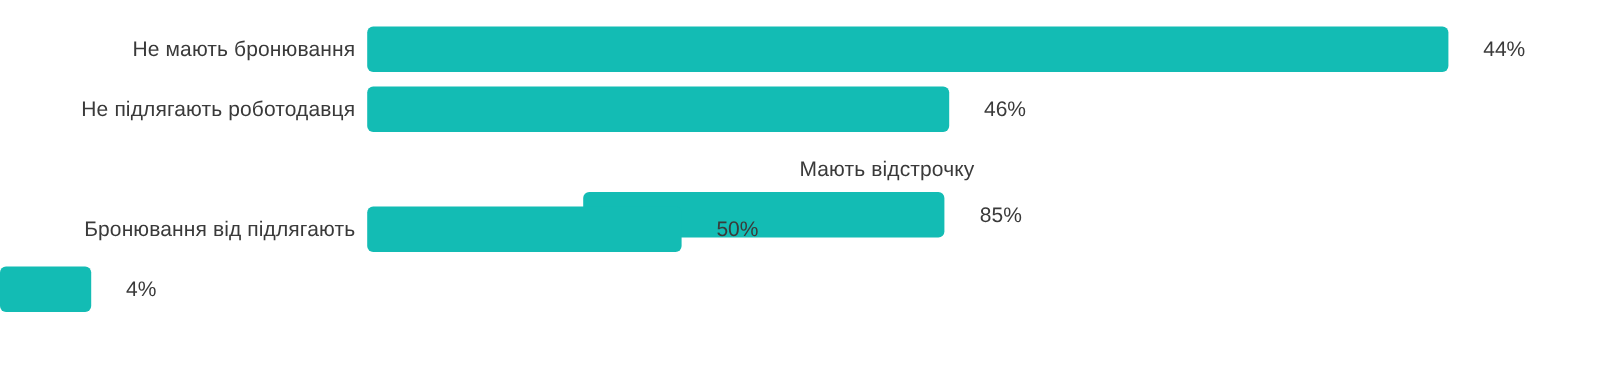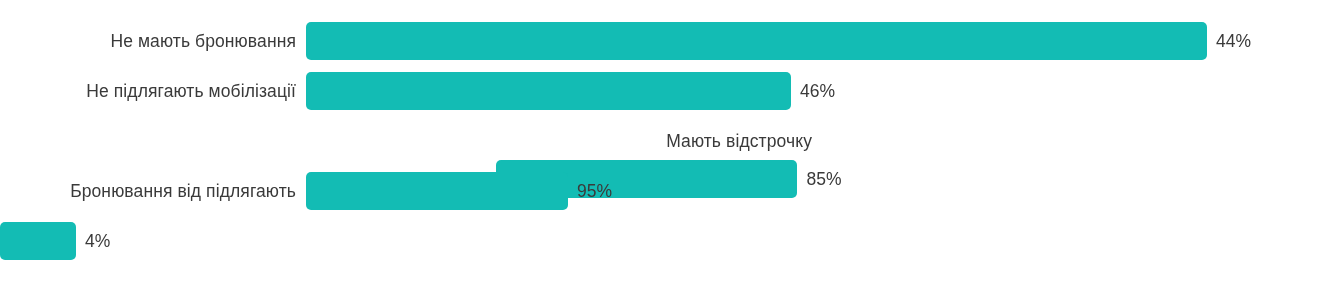--- a/index.html
+++ b/index.html
@@ -43,20 +43,21 @@
     color: #3a3a3a;
     letter-spacing: 0.1px;
     white-space: nowrap;
     line-height: 38px;
   }
   .bar-wrap {
     position: relative;
     height: 38px;
     display: flex;
     align-items: center;
+    gap: 20px;
   }
   .bar {
     height: 38px;
     background: #13BCB4;
     border-radius: 5px;
   }
   .value-label {
     font-size: 17.5px;
     color: #3a3a3a;
     margin-left: 9px;
@@ -72,40 +73,40 @@
 
     <div class="bar-row" style="top:22px;">
       <div class="cat-label">Не мають бронювання</div>
       <div class="bar-wrap">
         <div class="bar" style="width:901px;"></div>
         <div class="value-label">44%</div>
       </div>
     </div>
 
     <div class="bar-row" style="top:72px;">
-      <div class="cat-label">Не підлягають мобілізації</div>
+      <div class="cat-label">Не підлягають роботодавця</div>
       <div class="bar-wrap">
         <div class="bar" style="width:485px;"></div>
         <div class="value-label">46%</div>
       </div>
     </div>
 
     <div class="bar-row" style="top:122px;flex-direction:column;">
       <div class="cat-label">Мають відстрочку</div>
       <div class="bar-wrap">
         <div class="bar" style="width:301px;"></div>
         <div class="value-label">85%</div>
       </div>
     </div>
 
     <div class="bar-row" style="top:172px;">
       <div class="cat-label">Бронювання від підлягають</div>
       <div class="bar-wrap">
         <div class="bar" style="width:262px;"></div>
-        <div class="value-label">95%</div>
+        <div class="value-label">50%</div>
       </div>
     </div>
 
     <div class="bar-row" style="top:222px;">
       <div class="bar-wrap">
         <div class="bar" style="width:76px;"></div>
         <div class="value-label">4%</div>
       </div>
     </div>
 

